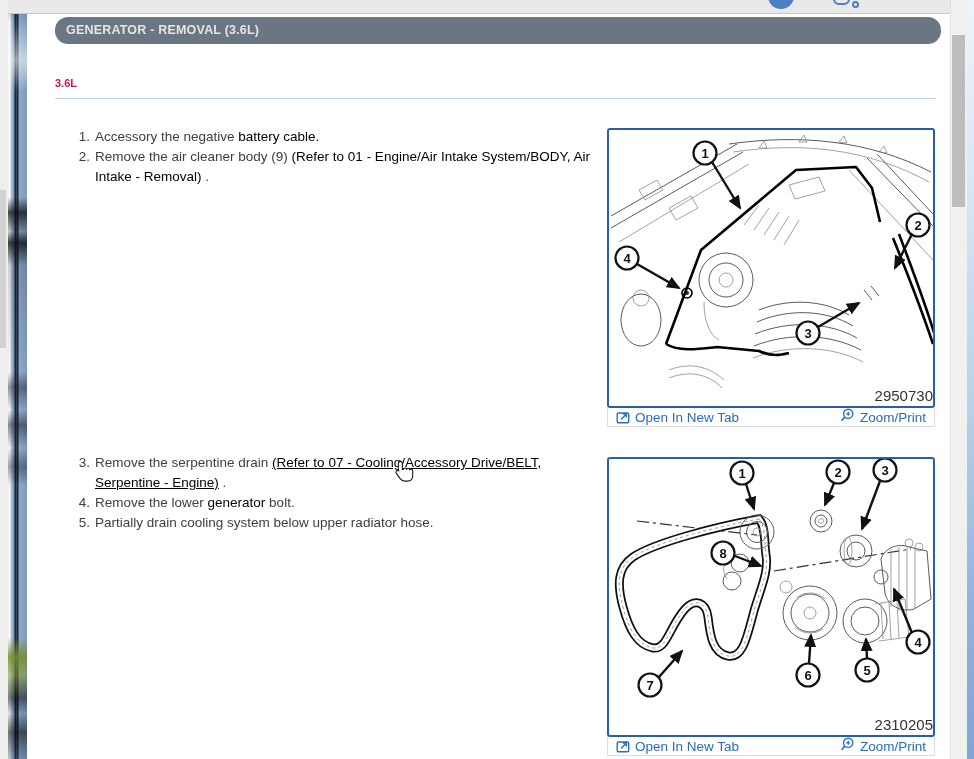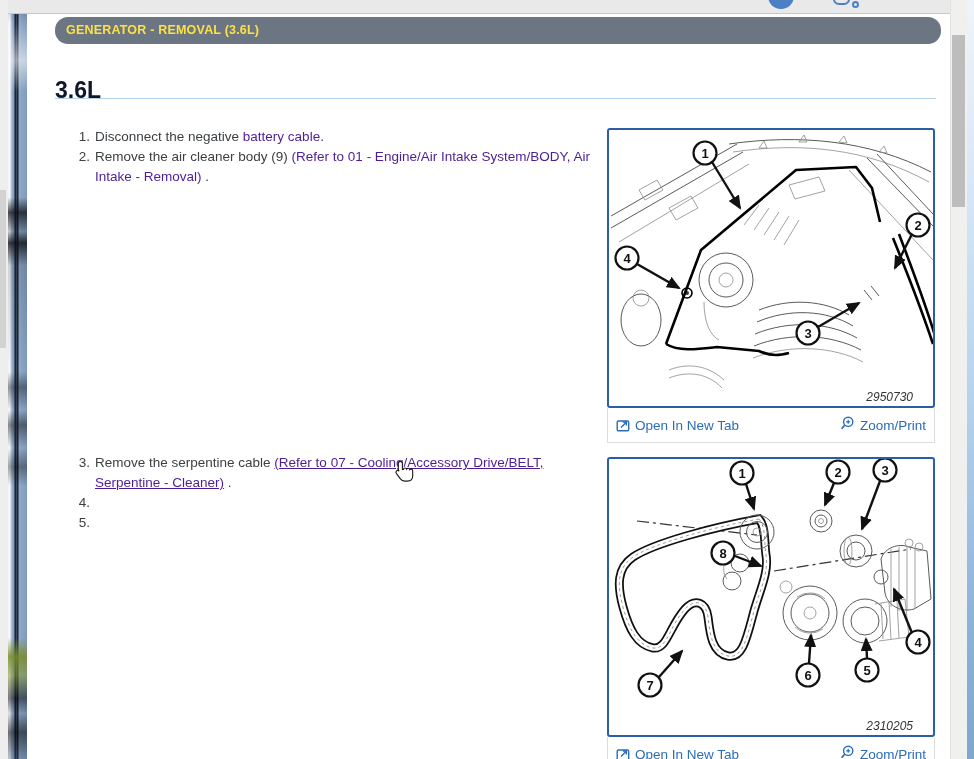--- a/index.html
+++ b/index.html
@@ -39,46 +39,46 @@
     border-bottom:1px solid #c8c8c8; overflow:hidden; }
   .avatar-cut { position:absolute; left:760px; top:-17px; width:26px; height:26px;
     border-radius:50%; background:#4b80c4; }
   .search-cut { position:absolute; left:825px; top:-8px; width:17px; height:13px;
     border:2px solid #4b80c4; border-radius:6px; background:#e9e9e9; }
   .search-cut-dot { position:absolute; left:844px; top:1px; width:7px; height:7px;
     border:2px solid #4b80c4; border-radius:50%; }
 
   
   .title-bar { left:55px; top:17px; width:886px; height:27px; background:#6b7682;
-    color:#fde047; font-size:12.5px; font-weight:bold; line-height:27px;
+    color:#e5e5e5; font-size:12.5px; font-weight:bold; line-height:27px;
     padding-left:11px; letter-spacing:.2px;border-radius:13px; }
 
   
-  .heading { left:55px; top:77px; color:#0f172a; font-size:23px; font-weight:bold; }
+  .heading { left:55px; top:77px; color:#be185d; font-size:11px; font-weight:bold; }
   .heading-rule { left:55px; top:98px; width:881px; height:0;
     border-top:1px solid #b5d2ec; }
 
   
   .steps { left:78px; width:545px; font-size:13.5px; color:#3d4043; line-height:20px; }
   .steps-1 { top:127px; }
   .steps-2 { top:453px; }
   .step { display:flex; }
   .step-num { min-width:12px; text-align:right; margin-right:5px; }
-  a.lnk { color:#4c1d95; text-decoration:none; cursor:pointer; }
+  a.lnk { color:#000000; text-decoration:none; cursor:pointer; }
   a.lnk.hover { text-decoration:underline; }
 
   
   .figure { width:328px; }
   .fig1 { left:607px; top:128px; }
   .fig2 { left:607px; top:457px; }
   .fig-img { position:relative; width:328px; height:280px; background:#fff;
     border:2px solid #2b5ea7; border-radius:3px; overflow:hidden; }
   .fig-img svg { position:absolute; left:0; top:0; }
-  .fig-num { position:absolute; right:20px; bottom:2px; font-size:12px; color:#333;font-style:italic; }
-  .fig-bar { width:328px; height:35px; background:#fff; border:1px solid #dcdcdc;
+  .fig-num { position:absolute; right:0; bottom:2px; font-size:15px; color:#333; }
+  .fig-bar { width:328px; height:19px; background:#fff; border:1px solid #dcdcdc;
     border-top:none; display:flex; justify-content:space-between; align-items:center;
     padding:0 8px; font-size:13.5px; color:#2a6db9; }
   .bar-link { display:flex; align-items:center; gap:5px; cursor:pointer; color:#2a6db9; }
   .bar-link svg { flex:0 0 auto; }
 
   
   .scroll-track { left:950px; top:0; width:17px; height:759px; background:#f0f0ef;
     border-left:1px solid #e2e2e2; }
   .scroll-thumb { left:952px; top:35px; width:13px; height:172px; background:#bdbdbd; }
   .right-blue { left:967px; top:0; width:7px; height:759px;
@@ -114,38 +114,40 @@
 <div class="abs title-bar">
   <span>GENERATOR - REMOVAL (3.6L)</span>
 </div>
 
 <div class="abs heading">3.6L</div>
 <div class="abs heading-rule"></div>
 
 <div class="abs steps steps-1">
   <div class="step">
     <span class="step-num">1.</span>
-    <span><span>Disconnect the negative </span><a class="lnk">battery cable.</a></span>
+    <span><span>Accessory the negative </span><a class="lnk">battery cable.</a></span>
   </div>
   <div class="step">
     <span class="step-num">2.</span>
     <span><span>Remove the air cleaner body (9) </span><a class="lnk"><span>(Refer to 01 - Engine/Air Intake System/BODY, Air</span><br><span>Intake - Removal)</span></a><span> .</span></span>
   </div>
 </div>
 
 <div class="abs steps steps-2">
   <div class="step">
     <span class="step-num">3.</span>
-    <span><span>Remove the serpentine cable </span><a class="lnk hover"><span>(Refer to 07 - Cooling/Accessory Drive/BELT,</span><br><span>Serpentine - Cleaner)</span></a><span> .</span></span>
+    <span><span>Remove the serpentine drain </span><a class="lnk hover"><span>(Refer to 07 - Cooling/Accessory Drive/BELT,</span><br><span>Serpentine - Engine)</span></a><span> .</span></span>
   </div>
   <div class="step">
     <span class="step-num">4.</span>
+    <span><span>Remove the lower </span><a class="lnk">generator</a><span> bolt.</span></span>
   </div>
   <div class="step">
     <span class="step-num">5.</span>
+    <span>Partially drain cooling system below upper radiator hose.</span>
   </div>
 </div>
 
 <div class="abs figure fig1">
   <div class="fig-img">
     <svg width="324" height="276" viewBox="0 0 324 276">
       <defs>
         <marker id="ah1" markerUnits="userSpaceOnUse" markerWidth="14" markerHeight="12" refX="12" refY="6" orient="auto">
           <path d="M0,0 L14,6 L0,12 Z" fill="#111"></path>
         </marker>

